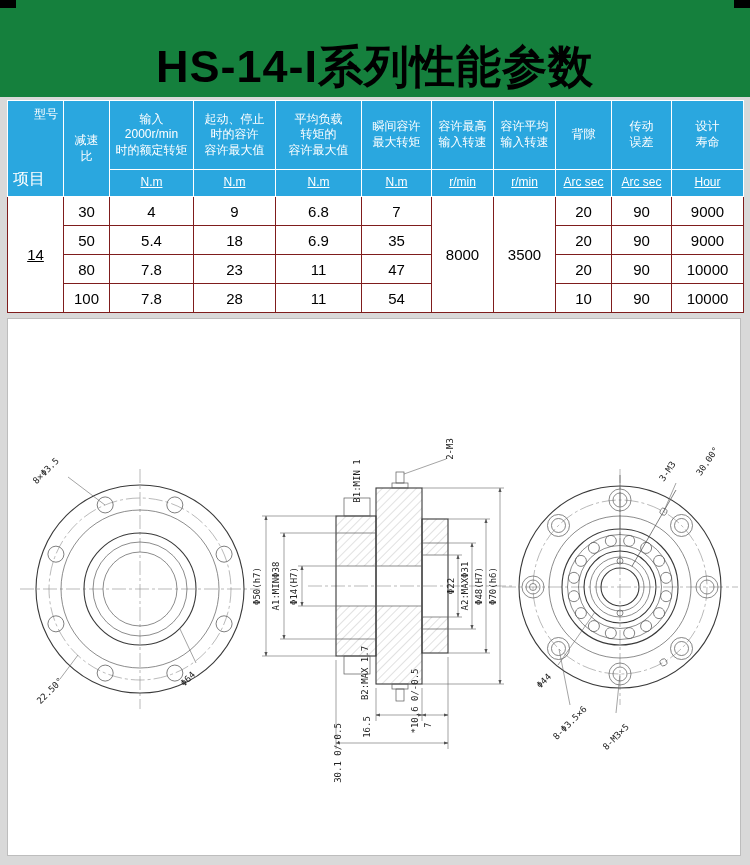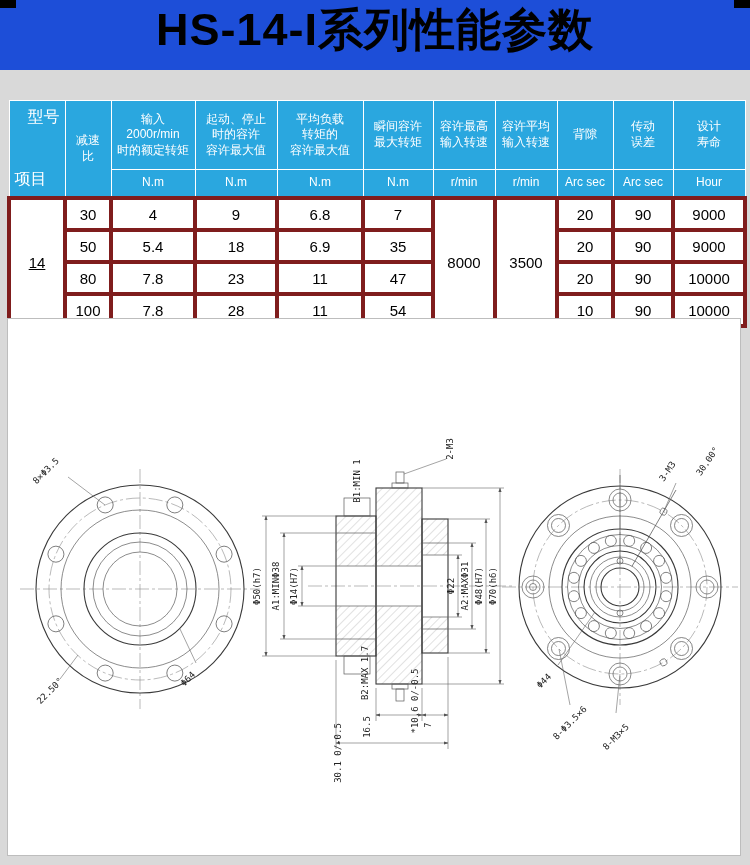--- a/index.html
+++ b/index.html
@@ -1,40 +1,40 @@
 <!DOCTYPE html>
 <html><head>
 <meta charset="utf-8">
 <style>
   html,body{margin:0;padding:0;background:#bfbfbf;}
   .page{position:relative;width:750px;height:865px;margin:0 auto;background:#d9d9d9;
         font-family:"Liberation Sans","DejaVu Sans",sans-serif;overflow:hidden;}
 
   
-  .title-band{position:absolute;left:0;top:0;width:750px;height:70px;background:#1d4ed8;
-              display:flex;align-items:flex-start;justify-content:center;}
+  .title-band{position:absolute;left:0;top:0;width:750px;height:97px;background:#15803d;
+              display:flex;align-items:flex-end;justify-content:center;}
   .title{font-size:45px;font-weight:900;color:#000;letter-spacing:1px;}
   .corner-mark{position:absolute;top:0;width:16px;height:8px;background:#000;}
   .corner-mark.left{left:0;}
   .corner-mark.right{right:0;}
 
   
   .spec{position:absolute;left:7px;top:100px;width:736px;border-collapse:collapse;
         table-layout:fixed;border:1px solid #555;}
   .spec th{background:#2aa7df;color:#fff;font-size:12px;font-weight:400;border:1px solid #fff;
            padding:0;line-height:1.3;text-align:center;vertical-align:middle;}
-  .spec td{background:#fff;color:#000;border:4px solid #7f1d1d;text-align:center;
+  .spec td{background:#fff;color:#000;border:1px solid #7f1d1d;text-align:center;
            vertical-align:middle;font-size:15px;height:28px;padding:0;}
   .hrow1 th{height:68px;}
-  .hrow2 th{height:26px;}
+  .hrow2 th{height:26px;text-decoration:underline;}
   .hl{white-space:pre-line;}
   .corner-cell{position:relative;
       background-image:linear-gradient(to bottom right,rgba(255,255,255,0) calc(50% - 1px),
       #fff calc(50% - 1px),#fff calc(50% + 1px),rgba(255,255,255,0) calc(50% + 1px));}
-  .corner-cell .tr{position:absolute;top:6px;right:5px;font-size:16px;}
+  .corner-cell .tr{position:absolute;top:6px;right:5px;font-size:12px;}
   .corner-cell .bl{position:absolute;bottom:6px;left:5px;font-size:16px;}
   .model-cell{font-size:30px;text-decoration:underline;}
 
   
   .panel{position:absolute;left:7px;top:318px;width:734px;height:538px;background:#fff;
          border:1px solid #bdbdbd;box-sizing:border-box;}
   .oln{fill:none;stroke:#3a3a3a;stroke-width:1.1;}
   .tln{fill:none;stroke:#5a5a5a;stroke-width:0.7;}
   .ctr{fill:none;stroke:#8a8a8a;stroke-width:0.6;stroke-dasharray:14 3 3 3;}
   .dml{fill:none;stroke:#666;stroke-width:0.6;}

